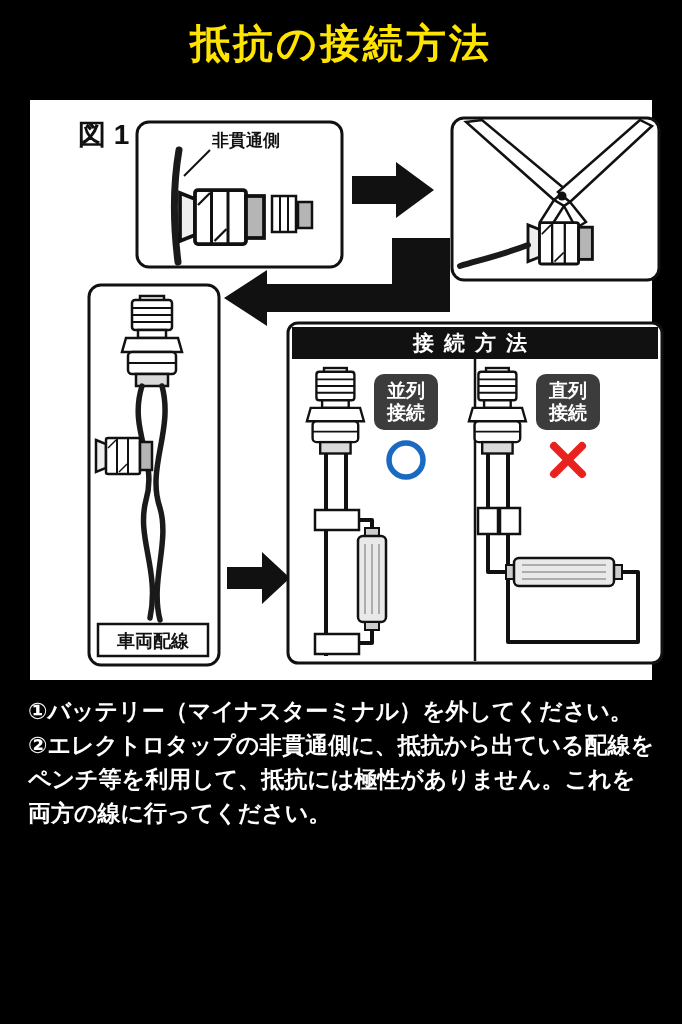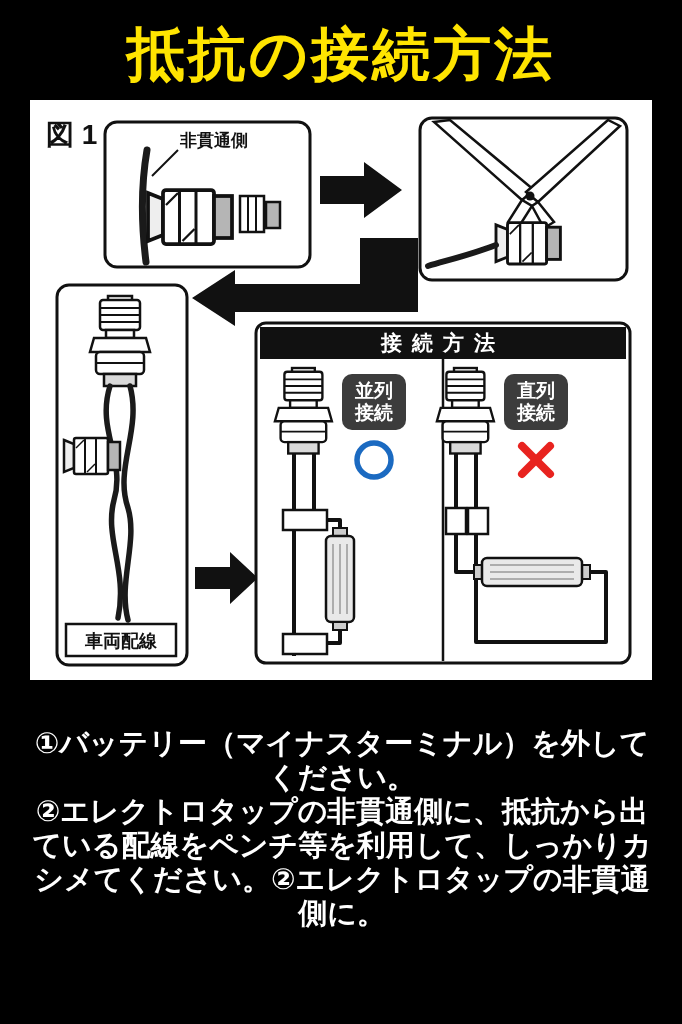--- a/index.html
+++ b/index.html
@@ -5,33 +5,33 @@
   * { margin:0; padding:0; box-sizing:border-box; }
   html,body { background:#000; }
   body {
     width:682px; height:1024px;
     font-family:"Liberation Sans","DejaVu Sans",sans-serif;
   }
   .page { position:relative; width:682px; height:1024px; background:#000; overflow:hidden; }
 
   .title {
     position:absolute; top:16px; left:0; width:100%;
-    text-align:center; color:#ffe400; font-size:58px; font-weight:bold;
+    text-align:center; color:#ffe400; font-size:40px; font-weight:bold;
     letter-spacing:3px;
   }
 
   .figure-panel {
     position:absolute; left:30px; top:100px; width:622px; height:580px;
-    background:#fff; border-radius:0;
+    background:#fff; border-radius:0;padding-left:32px;
   }
   .figure-panel svg { display:block; width:622px; height:580px; }
 
   .instructions {
-    position:absolute; left:28px; top:726px; width:628px;
-    color:#fff; font-size:29px; line-height:34px; font-weight:bold;text-align:center;
+    position:absolute; left:28px; top:694px; width:628px;
+    color:#fff; font-size:23px; line-height:34px; font-weight:bold;
   }
   .instructions p { margin:0; }
 
   
   .t-fig { font-size:28px; font-weight:bold; fill:#111; }
   .t-callout { font-size:17px; font-weight:bold; fill:#111; }
   .t-label { font-size:18px; font-weight:bold; fill:#111; }
   .t-panel-title { font-size:21px; font-weight:bold; letter-spacing:10px; fill:#fff; }
   .t-conn { font-size:19px; font-weight:bold; fill:#fff; }
   .wire { stroke:#111; stroke-width:4; fill:none; stroke-linejoin:round; }
@@ -163,16 +163,16 @@
           <line x1="460" y1="465" x2="544" y2="465" stroke="#999" stroke-width="1.5"></line>
           <line x1="460" y1="472" x2="544" y2="472" stroke="#999" stroke-width="1.5"></line>
           <line x1="460" y1="479" x2="544" y2="479" stroke="#999" stroke-width="1.5"></line>
         </g>
       </g>
     </svg>
   </section>
 
   <section class="instructions">
     <p>①バッテリー（マイナスターミナル）を外してください。</p>
-    <p>②エレクトロタップの非貫通側に、抵抗から出ている配線をペンチ等を利用して、しっかりカシメてください。②エレクトロタップの非貫通側に。</p>
+    <p>②エレクトロタップの非貫通側に、抵抗から出ている配線をペンチ等を利用して、抵抗には極性がありません。これを両方の線に行ってください。</p>
   </section>
 
 </div>
 
 </body></html>

